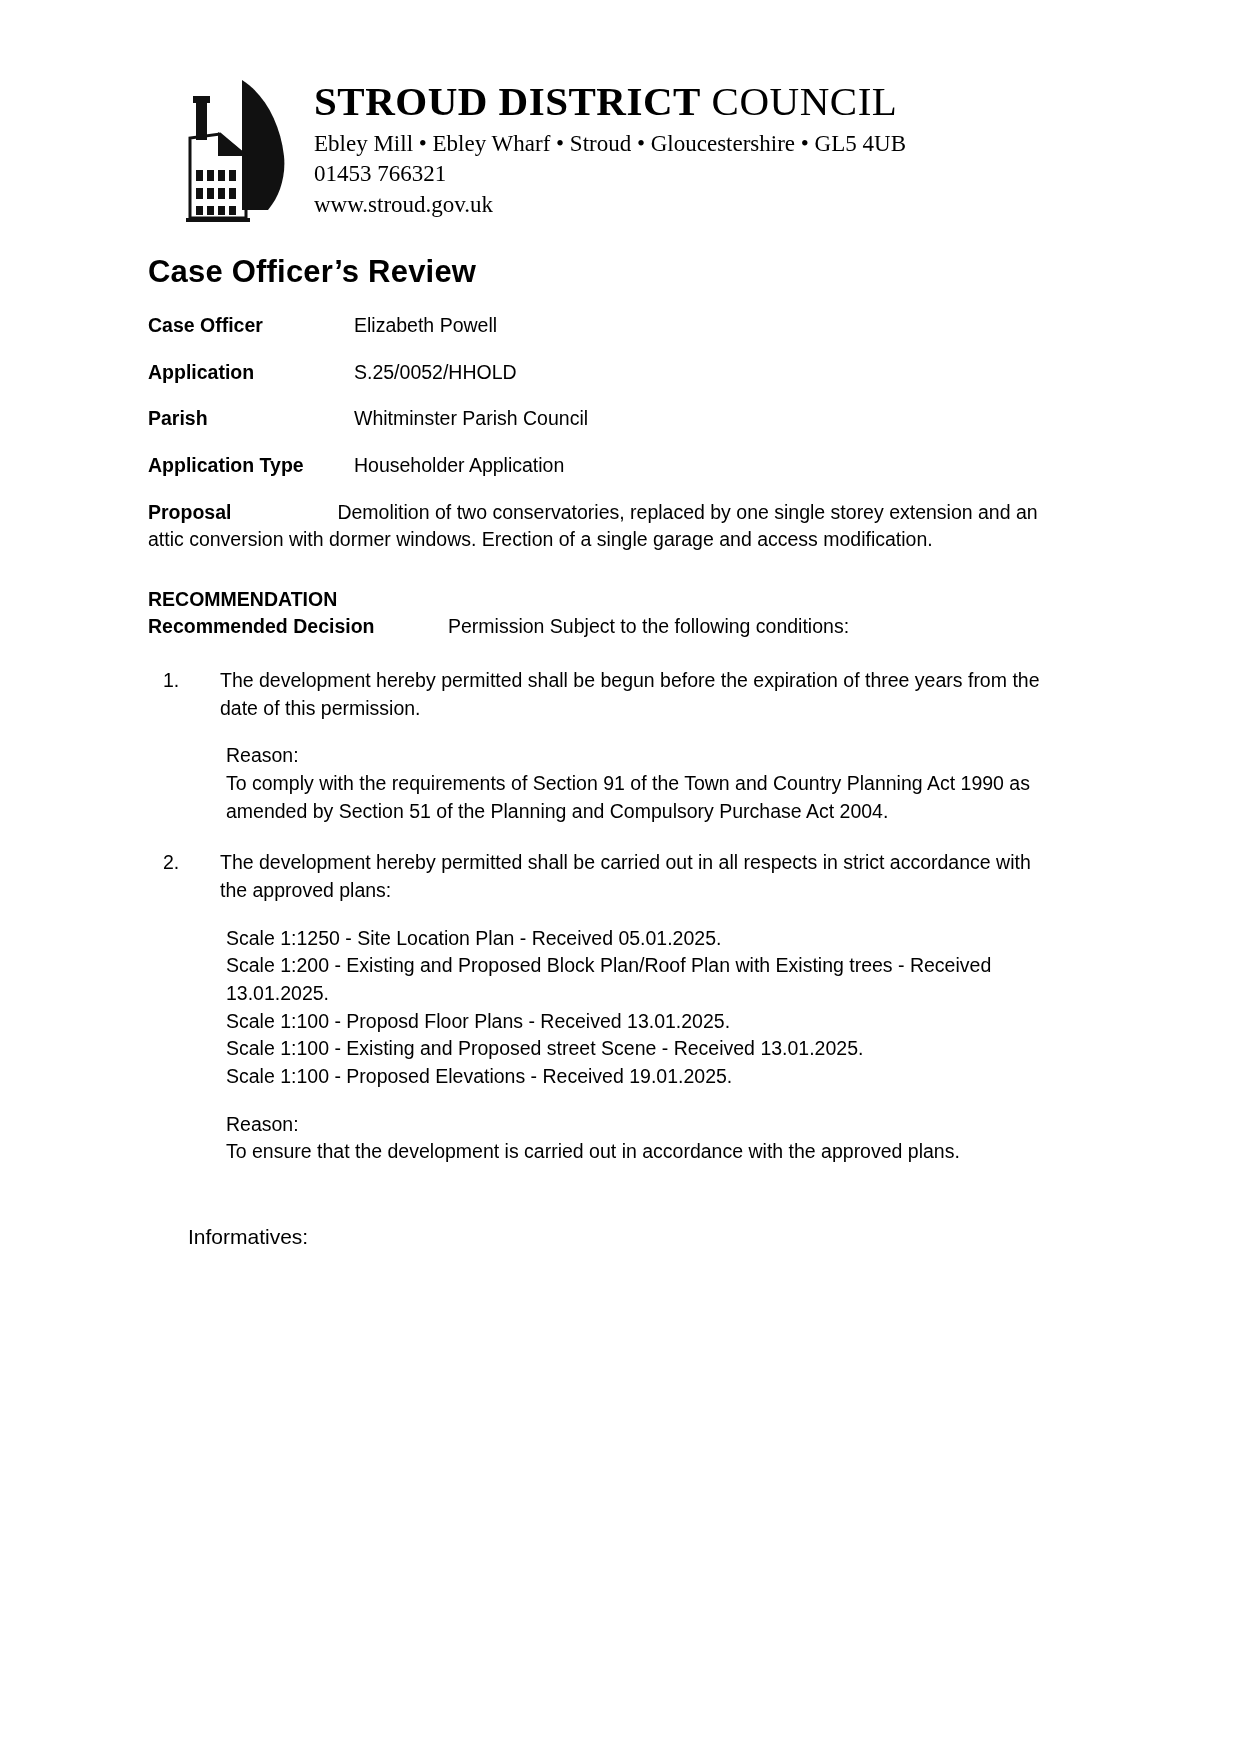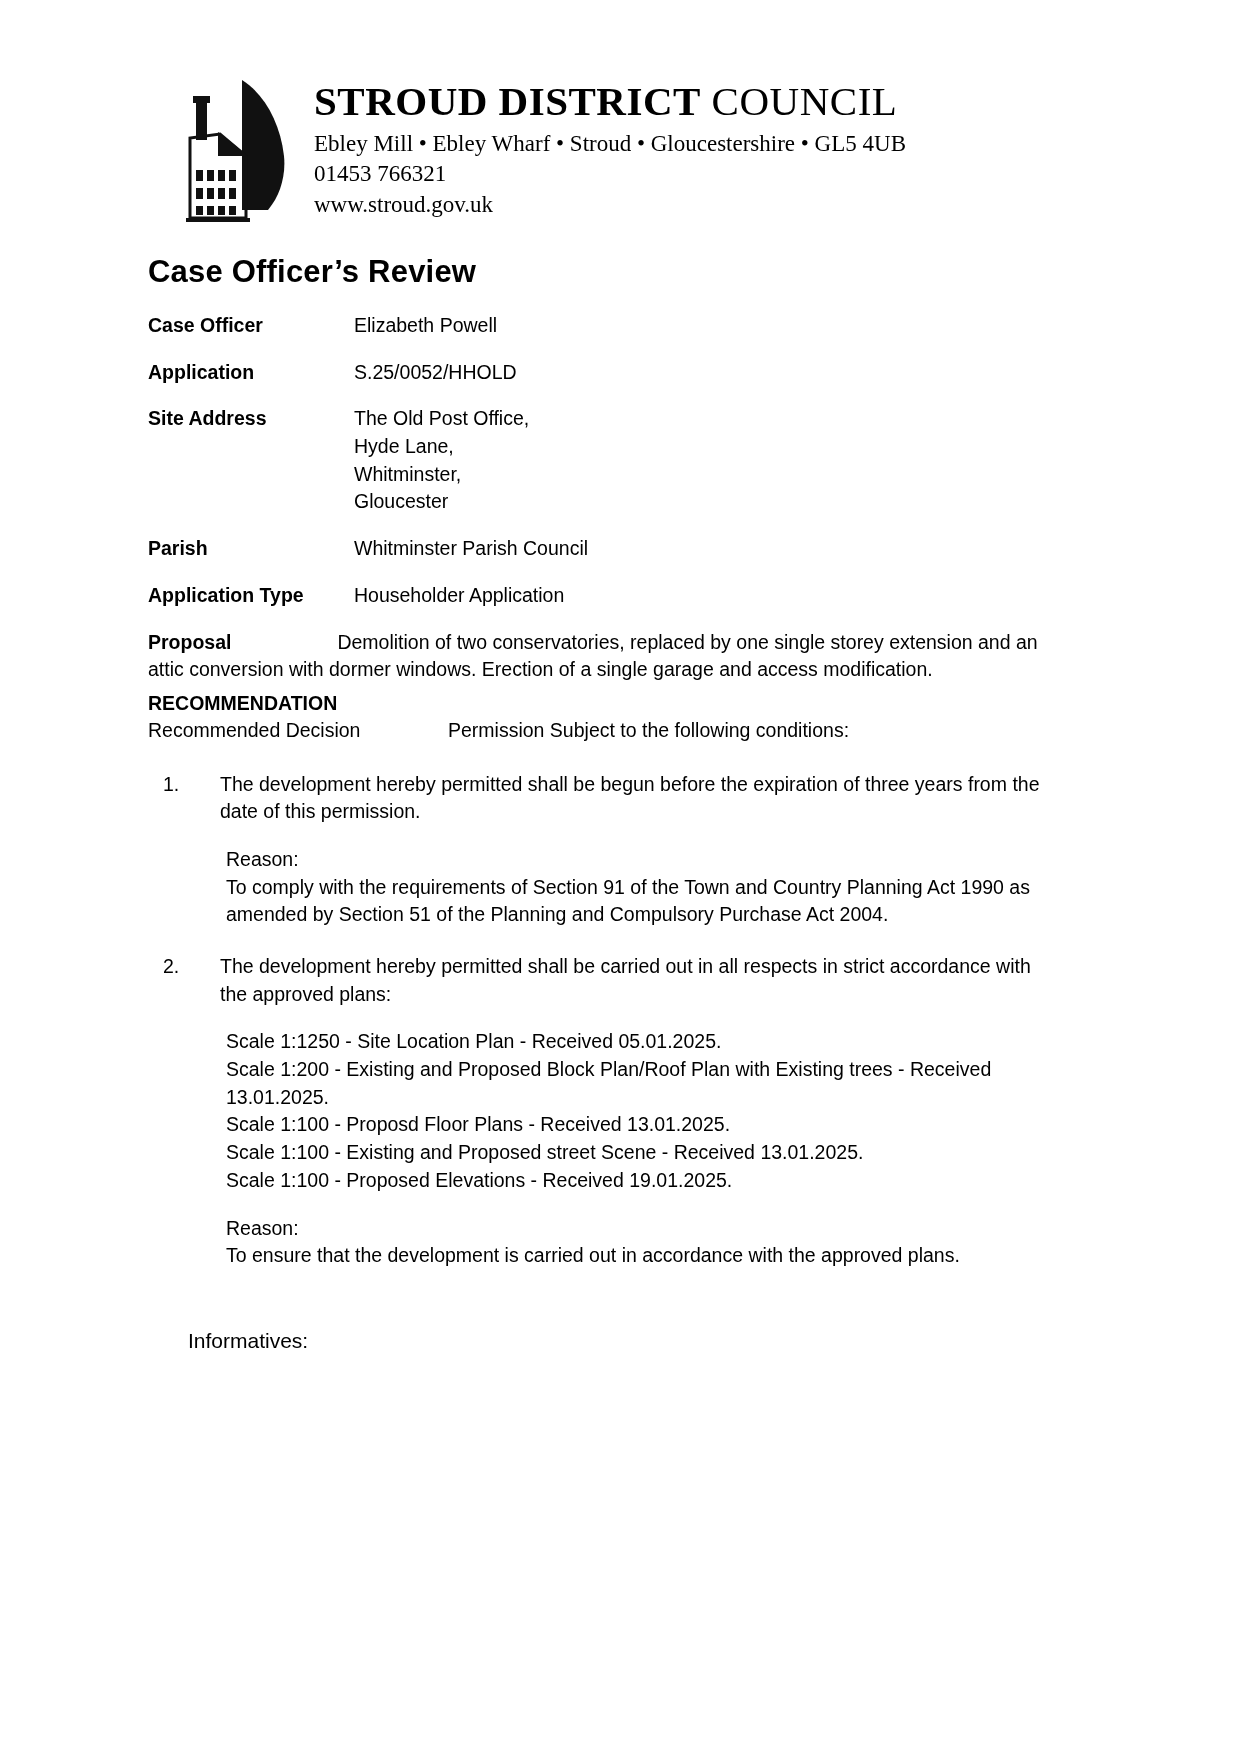--- a/index.html
+++ b/index.html
@@ -88,42 +88,42 @@
     flex: 0 0 206px;
   }
   .field-value {
     flex: 1 1 auto;
   }
   .field-value .line { display: block; }
 
   .proposal-block {
     font-size: 19.5px;
     line-height: 1.42;
-    margin-bottom: 8px;
+    margin-bottom: 34px;
   }
   .proposal-block .lbl {
     font-weight: bold;
   }
   .proposal-gap {
     display: inline-block;
     width: 106px;
   }
 
   .rec-heading {
     font-weight: bold;
     font-size: 19.5px;
     margin-bottom: 2px;
   }
   .rec-line {
     font-size: 19.5px;
     line-height: 1.42;
     margin-bottom: 26px;
     display: flex;
   }
-  .rec-line .rd-label { flex: 0 0 300px; }
+  .rec-line .rd-label { flex: 0 0 300px; font-weight: bold; }
   .rec-line .rd-value { flex: 1 1 auto; }
 
   ol.conditions {
     list-style: none;
     margin: 0;
     padding: 0;
   }
   ol.conditions > li {
     display: flex;
     font-size: 19.5px;
@@ -206,29 +206,20 @@
   <div class="field-row">
     <div class="field-label">Case Officer</div>
     <div class="field-value">Elizabeth Powell</div>
   </div>
 
   <div class="field-row">
     <div class="field-label">Application</div>
     <div class="field-value">S.25/0052/HHOLD</div>
   </div>
 
-  <div class="field-row">
-    <div class="field-label">Site Address</div>
-    <div class="field-value">
-      <span class="line">The Old Post Office,</span>
-      <span class="line">Hyde Lane,</span>
-      <span class="line">Whitminster,</span>
-      <span class="line">Gloucester</span>
-    </div>
-  </div>
 
   <div class="field-row">
     <div class="field-label">Parish</div>
     <div class="field-value">Whitminster Parish Council</div>
   </div>
 
   <div class="field-row">
     <div class="field-label wide">Application Type</div>
     <div class="field-value">Householder Application</div>
   </div>

